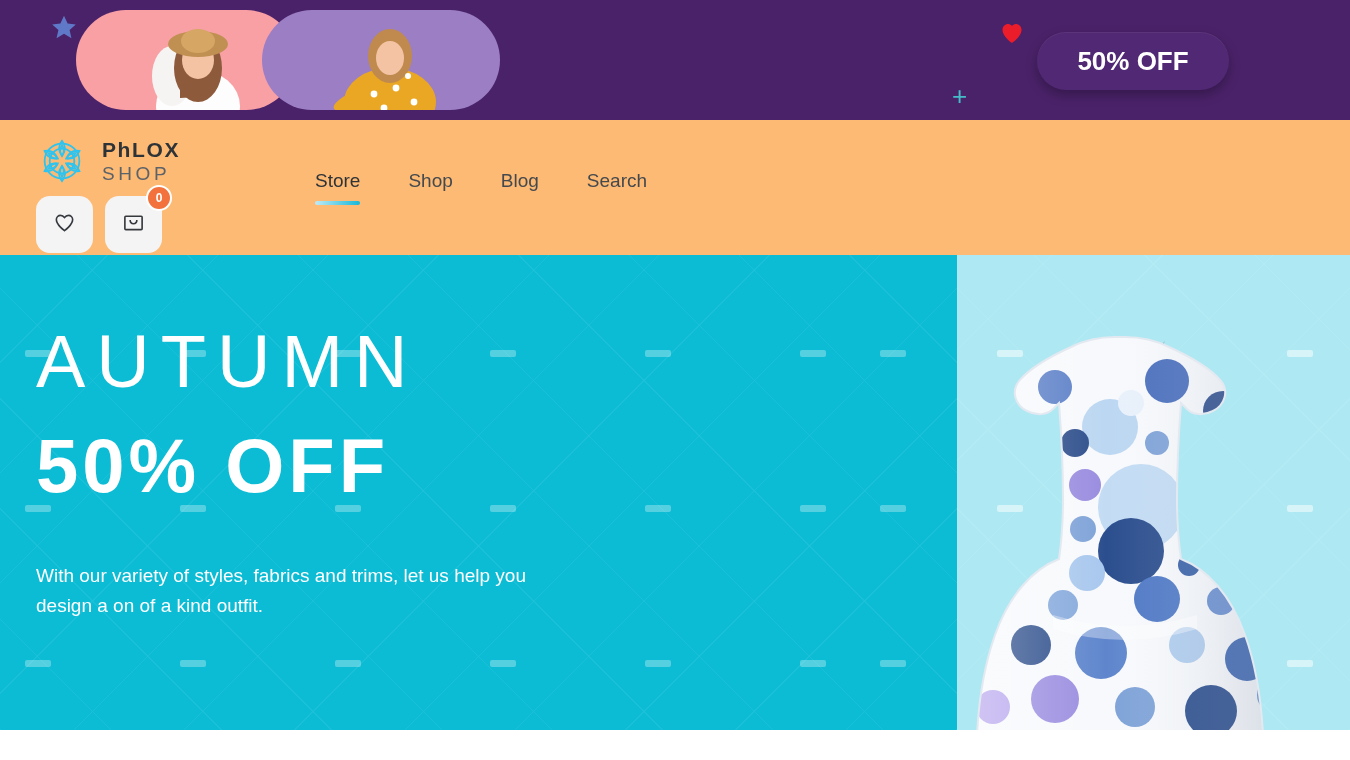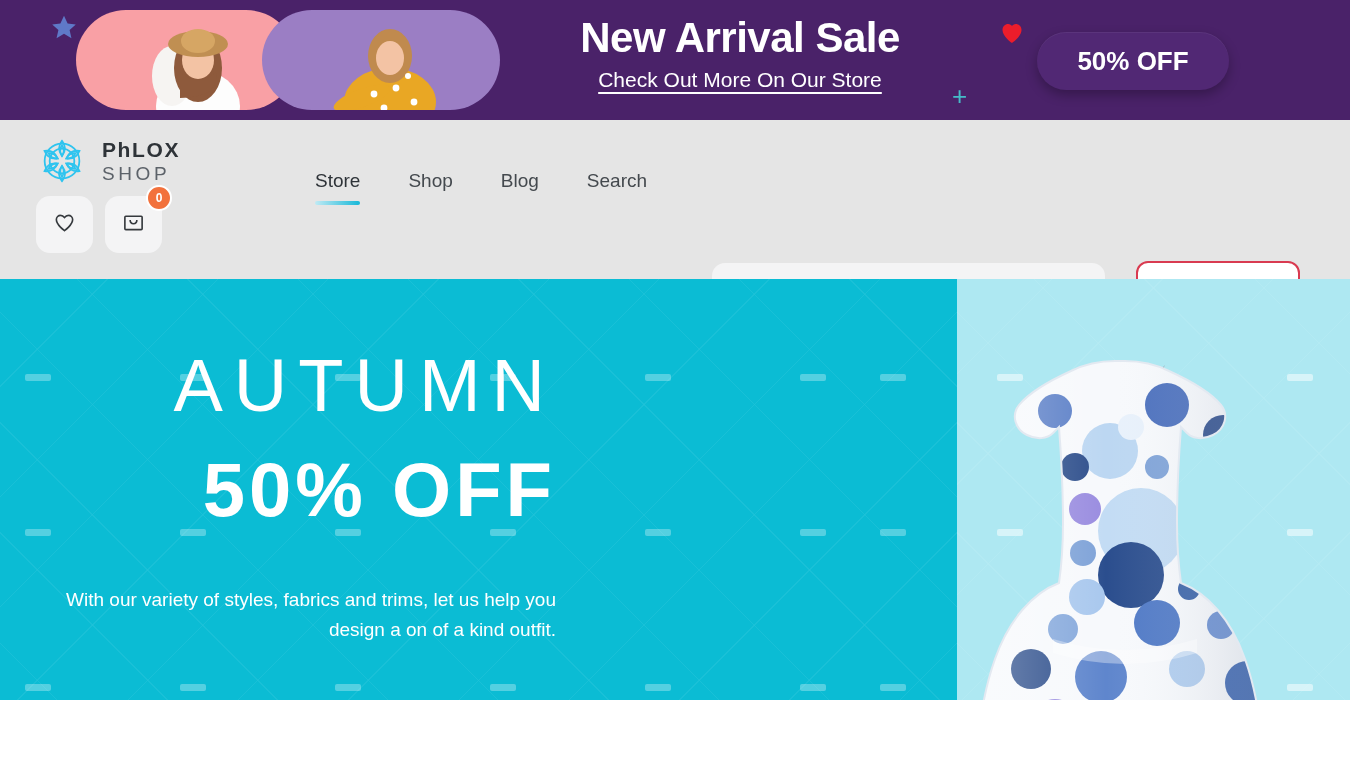--- a/index.html
+++ b/index.html
@@ -75,22 +75,22 @@
     color: #ffffff;
     font-size: 26px;
     font-weight: 700;
     display: flex; align-items: center; justify-content: center;
     cursor: pointer;
   }
 
   
   .header {
     position: relative;
-    width: 1350px; height: 159px;
-    background: #e5e5e5;
+    width: 1350px; height: 135px;
+    background: #fdba74;
   }
   .logo-block {
     position: absolute; left: 34px; top: 13px;
     display: flex; align-items: center; gap: 12px;
   }
   .logo-mark { width: 56px; height: 56px; color: #2ec4ef; }
   .logo-text { line-height: 1; }
   .logo-top {
     font-size: 21px; font-weight: 700; color: #2e3338;
     letter-spacing: 1.6px;
@@ -169,23 +169,22 @@
     background: #ffffff;
     color: #d93a50;
     font-family: "Liberation Sans", sans-serif;
     font-size: 19px;
     cursor: pointer;
   }
 
   
   .hero {
     position: relative;
-    width: 1350px; height: 421px;
+    width: 1350px; height: 475px;
     overflow: hidden;
-    text-align: right;
   }
   .hero-left {
     position: absolute; left: 0; top: 0;
     width: 957px; height: 475px;
     background: #0bbcd4;
   }
   .hero-right {
     position: absolute; left: 957px; top: 0;
     width: 393px; height: 475px;
     background: #aee8f2;
@@ -270,24 +269,20 @@
           <circle cx="112" cy="84" r="3.4"></circle>
             <circle cx="134" cy="78" r="3.4"></circle>
           <circle cx="152" cy="92" r="3.4"></circle>
             <circle cx="122" cy="98" r="3.4"></circle>
           <circle cx="146" cy="66" r="3"></circle>
         </g>
       </svg>
     </div>
   </div>
 
-  <div class="banner-center">
-    <div class="banner-title">New Arrival Sale</div>
-    <a class="banner-link">Check Out More On Our Store</a>
-  </div>
 
   <span class="deco-plus p1">+</span>
 
   <span class="deco-heart">
     <svg viewBox="0 0 24 22" fill="currentColor" width="24" height="22">
       <path d="M12 21S2.5 14.4 2.5 7.9C2.5 4.4 5.1 2 8.1 2c2 0 3.2 1 3.9 2 .7-1 1.9-2 3.9-2 3 0 5.6 2.4 5.6 5.9C21.5 14.4 12 21 12 21z"></path>
     </svg>
   </span>
 
   <div class="promo-badge">50% OFF</div>

